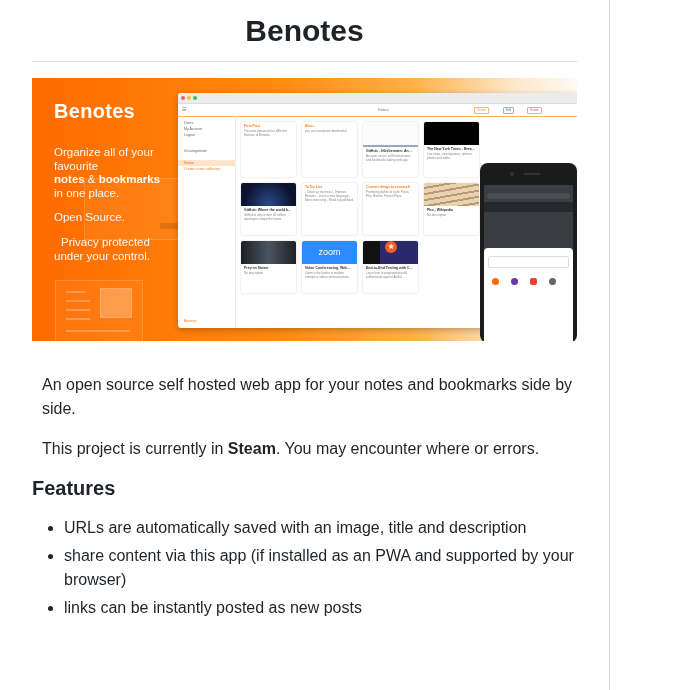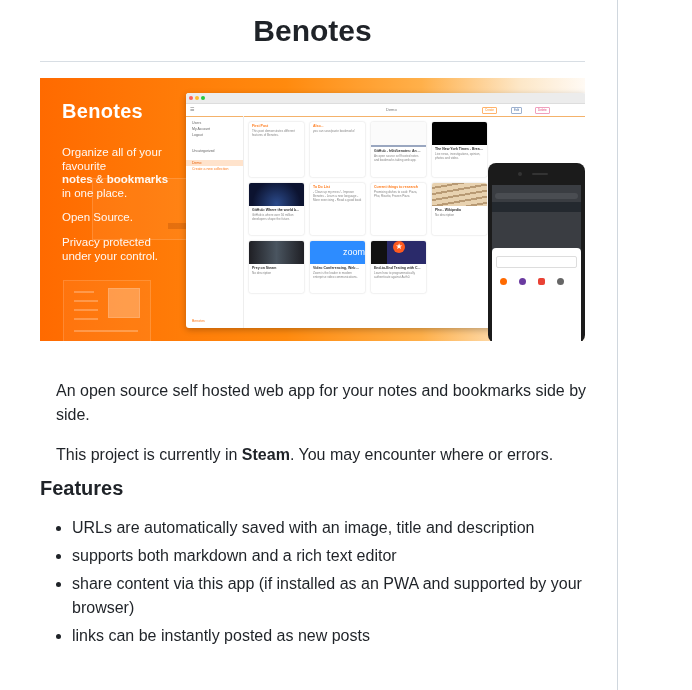--- a/index.html
+++ b/index.html
@@ -1,18 +1,18 @@
 <!DOCTYPE html>
 <html><head>
 <meta charset="utf-8">
 <style>
   html, body { margin: 0; padding: 0; background: #ffffff; }
   body { width: 692px; height: 690px; overflow: hidden; position: relative;
          font-family: "Liberation Sans", sans-serif; color: #1f2328; }
-  .page { position: absolute; left: 8px; top: 0; width: 609px; height: 690px; border-right: 1px solid #d0d7de; }
+  .page { position: absolute; left: 0; top: 0; width: 609px; height: 690px; border-right: 1px solid #d0d7de; }
   .content { position: absolute; left: 32px; top: 0; width: 545px; }
   h1 { margin: 0; position: absolute; top: 12px; left: 0; width: 545px; text-align: center;
        font-size: 30px; font-weight: bold; line-height: 38px; color: #1f2328; }
   .h1-rule { position: absolute; top: 61px; left: 0; width: 545px; height: 1px; background: #d8dee4; }
   .banner { position: absolute; top: 78px; left: 0; width: 545px; height: 263px; overflow: hidden;
             background: linear-gradient(90deg, #ff6a00 0%, #ff8a0e 45%, #ffb04a 70%, #fde7c7 88%, #fffaf4 100%); }
   .banner .logo { position: absolute; left: 22px; top: 22px; color: #fff; font-size: 20px; font-weight: bold; letter-spacing: 0.3px; }
   .banner .tag { position: absolute; left: 22px; color: #fff; font-size: 11.5px; line-height: 13.5px; opacity: 0.95; }
   .banner .tag b { font-weight: bold; }
   .ghost { position: absolute; border: 1px solid rgba(255,255,255,0.15); background: rgba(255,255,255,0.05); }
@@ -27,21 +27,21 @@
   .b-side div { padding: 1px 6px; }
   .b-side .active { background: #ffe3cc; color: #e85d00; }
   .card { position: absolute; background: #fff; border-radius: 2px; box-shadow: 0 0 2px rgba(0,0,0,0.2); overflow: hidden; }
   .card .ct { font-size: 3.5px; font-weight: bold; color: #ff7a1a; padding: 2px 3px 0; }
   .card .cd { font-size: 3px; color: #888; padding: 1px 3px; line-height: 4px; }
   .card .ci { height: 23px; }
   .phone { position: absolute; left: 448px; top: 85px; width: 97px; height: 180px; background: #1b1b1b; border-radius: 8px; }
   .phone-screen { position: absolute; left: 4px; top: 22px; right: 4px; bottom: 0; background: #3a3d42; }
   .phone-sheet { position: absolute; left: 0; right: 0; bottom: 0; height: 95px; background: #fff; border-radius: 4px 4px 0 0; }
   .btn-mini { position: absolute; top: 3px; height: 5px; border: 1px solid; border-radius: 1px; font-size: 3px; line-height: 5px; padding: 0 2px; }
-  p { margin: 16px; position: absolute; left: 0; width: 545px; font-size: 16px; line-height: 24px; color: #1f2328; }
+  p { margin: 10px; position: absolute; left: 0; width: 545px; font-size: 16px; line-height: 24px; color: #1f2328; }
   h2 { margin: 0; position: absolute; left: 0; top: 476px; font-size: 20px; font-weight: bold; line-height: 25px; color: #1f2328; }
   ul { margin: 0; padding: 0; list-style: none; position: absolute; left: 0; top: 516px; width: 545px; }
   ul li { position: relative; padding-left: 32px; font-size: 16px; line-height: 24px; margin-bottom: 4px; color: #1f2328; }
   ul li::before { content: ""; position: absolute; left: 16px; top: 10px; width: 5px; height: 5px; border-radius: 50%; background: #1f2328; }
 </style>
 </head>
 <body>
 
 <div class="page">
   <div class="content">
@@ -62,21 +62,21 @@
       <div class="ghost" style="left:68px;top:210px;width:30px;height:28px;background:rgba(255,255,255,0.25);"></div>
 
       <div class="logo">Benotes</div>
       <div class="tag" style="top:68px;">
         <div>Organize all of your</div>
         <div>favourite</div>
         <div><b>notes</b><span> &amp; </span><b>bookmarks</b></div>
         <div>in one place.</div>
       </div>
       <div class="tag" style="top:133px;">Open Source.</div>
-      <div class="tag" style="top:158px;">
+      <div class="tag" style="top:158px;text-align:right;">
         <div>Privacy protected</div>
         <div>under your control.</div>
       </div>
 
       <div class="browser">
         <div class="b-chrome">
           <span class="b-dot" style="left:3px;background:#ff5f57;"></span>
           <span class="b-dot" style="left:9px;background:#febc2e;"></span>
           <span class="b-dot" style="left:15px;background:#28c840;"></span>
         </div>
@@ -134,21 +134,21 @@
           <div class="ct" style="color:#333;">Pho - Wikipedia</div>
           <div class="cd">No description</div>
         </div>
 
         <div class="card" style="left:63px;top:148px;width:55px;height:52px;">
           <div class="ci" style="background:linear-gradient(90deg,#1f1f24,#4a5560,#1f1f24);"></div>
           <div class="ct" style="color:#333;">Prey on Steam</div>
           <div class="cd">No description</div>
         </div>
         <div class="card" style="left:124px;top:148px;width:55px;height:52px;">
-          <div class="ci" style="background:#2d8cff;color:#fff;font-size:9px;text-align:right;line-height:23px;">zoom</div>
+          <div class="ci" style="background:#2d8cff;color:#fff;font-size:9px;text-align:center;line-height:23px;">zoom</div>
           <div class="ct" style="color:#333;">Video Conferencing, Web ...</div>
           <div class="cd">Zoom is the leader in modern enterprise video communications.</div>
         </div>
         <div class="card" style="left:185px;top:148px;width:55px;height:52px;">
           <div class="ci" style="background:linear-gradient(90deg,#111 0 30%,#2a2a6a 30%);position:relative;">
             <span style="position:absolute;left:22px;top:0;width:12px;height:12px;border-radius:50%;background:#ff5a1f;color:#fff;font-size:8px;line-height:12px;text-align:center;">★</span>
           </div>
           <div class="ct" style="color:#333;">End-to-End Testing with C...</div>
           <div class="cd">Learn how to programmatically authenticate against Auth0.</div>
         </div>
@@ -170,18 +170,17 @@
         </div>
       </div>
     </div>
 
     <p style="top:363px;">An open source self hosted web app for your notes and bookmarks side by side.</p>
     <p style="top:427px;"><span>This project is currently in </span><b>Steam</b><span>. You may encounter where or errors.</span></p>
 
     <h2>Features</h2>
     <ul>
       <li>URLs are automatically saved with an image, title and description</li>
-      <li>supports both markdown and a rich text editor</li>
       <li>share content via this app (if installed as an PWA and supported by your browser)</li>
       <li>links can be instantly posted as new posts</li>
     </ul>
   </div>
 </div>
 
 </body></html>

